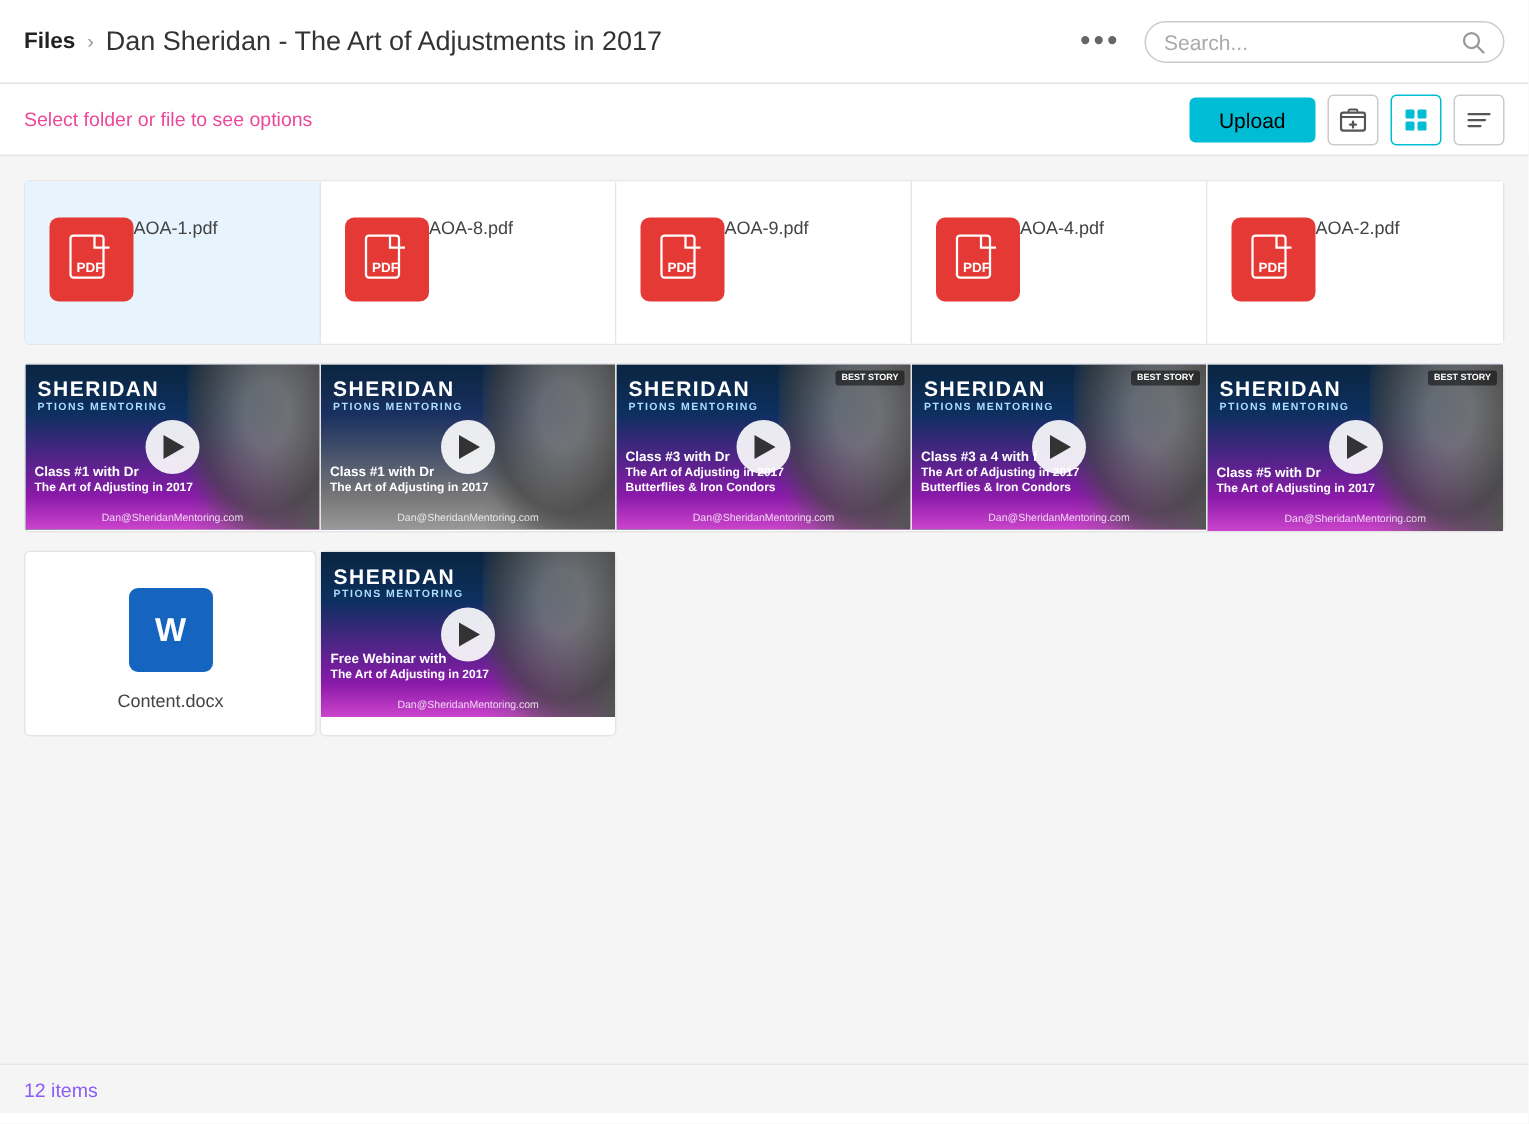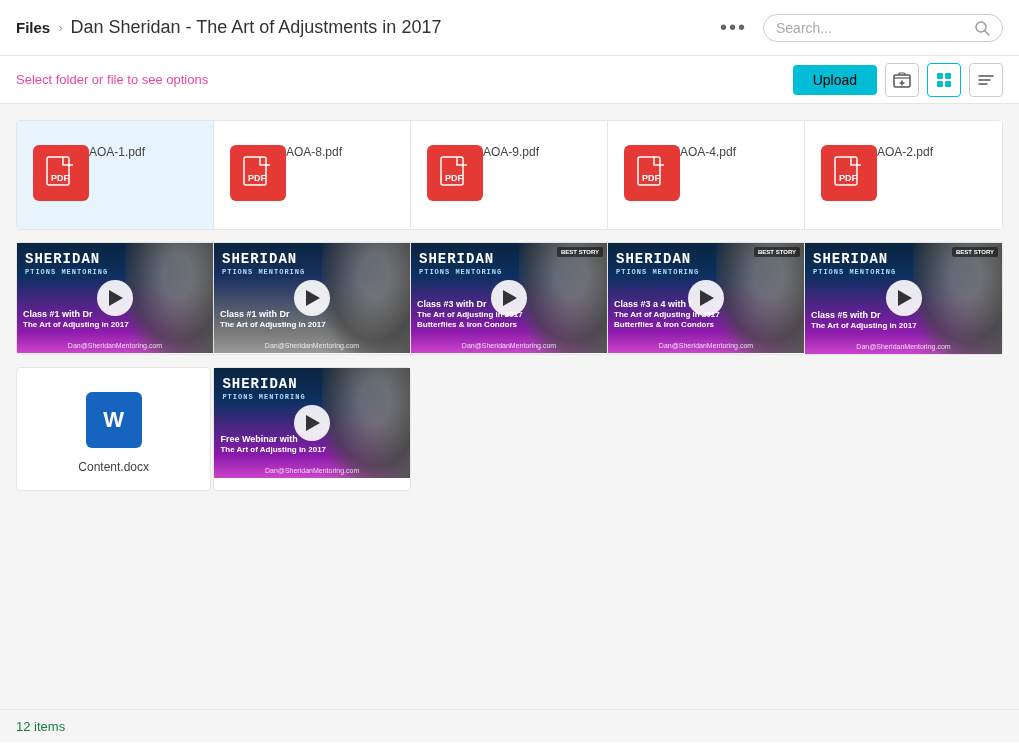--- a/index.html
+++ b/index.html
@@ -189,21 +189,20 @@
     }
     .sheridan-text {
       position: absolute;
       top: 8px;
       left: 8px;
       color: #fff;
       font-size: 10px;
       font-weight: 900;
       letter-spacing: 1px;
       line-height: 1.2;
-      font-family: Liberation Mono, monospace;
     }
     .sheridan-text .big { font-size: 14px; color: #fff; }
     .sheridan-text .small { font-size: 7px; color: #aaddff; }
     .class-label {
       position: absolute;
       bottom: 24px;
       left: 0; right: 0;
       color: #fff;
       font-size: 9px;
       text-align: left;
@@ -280,21 +279,21 @@
       font-weight: bold;
     }
 
     
     .footer {
       padding: 8px 16px;
       background: #f5f5f5;
       border-top: 1px solid #e5e5e5;
     }
     .items-count {
-      color: #15803d;
+      color: #8b5cf6;
       font-size: 13px;
       font-weight: 500;
     }
 
     
     .vid-class1 { background: linear-gradient(135deg, #0a1a35 0%, #0d3060 40%, #aa22aa 100%); }
     .vid-class2 { background: linear-gradient(135deg, #0a1a35 0%, #0d3060 40%, #888 100%); }
     .vid-class3 { background: linear-gradient(135deg, #0a1a35 0%, #0d3060 40%, #aa22aa 100%); }
     .vid-class4 { background: linear-gradient(135deg, #0a1a35 0%, #0d3060 40%, #aa22aa 100%); }
     .vid-class5 { background: linear-gradient(135deg, #0a1a35 0%, #0d3060 40%, #aa22aa 100%); }

